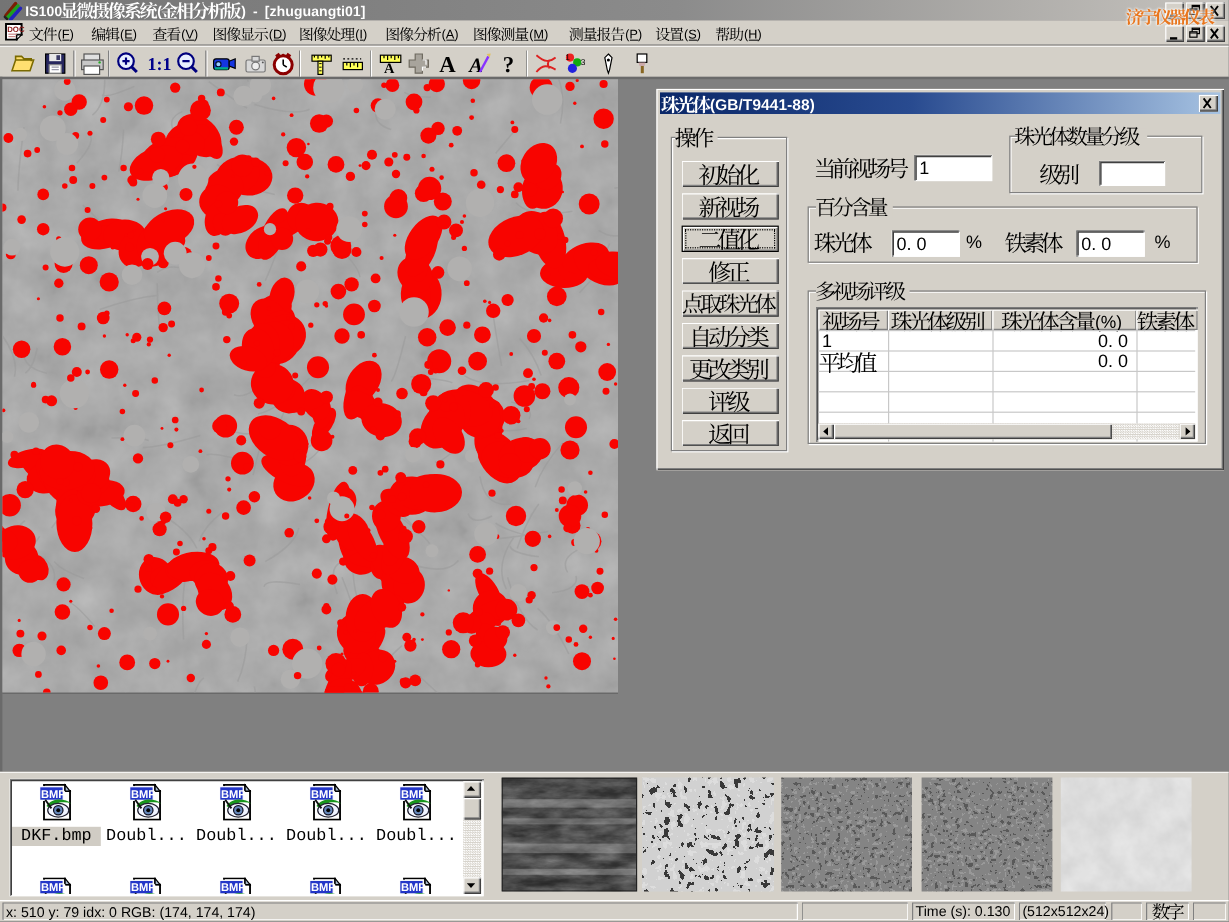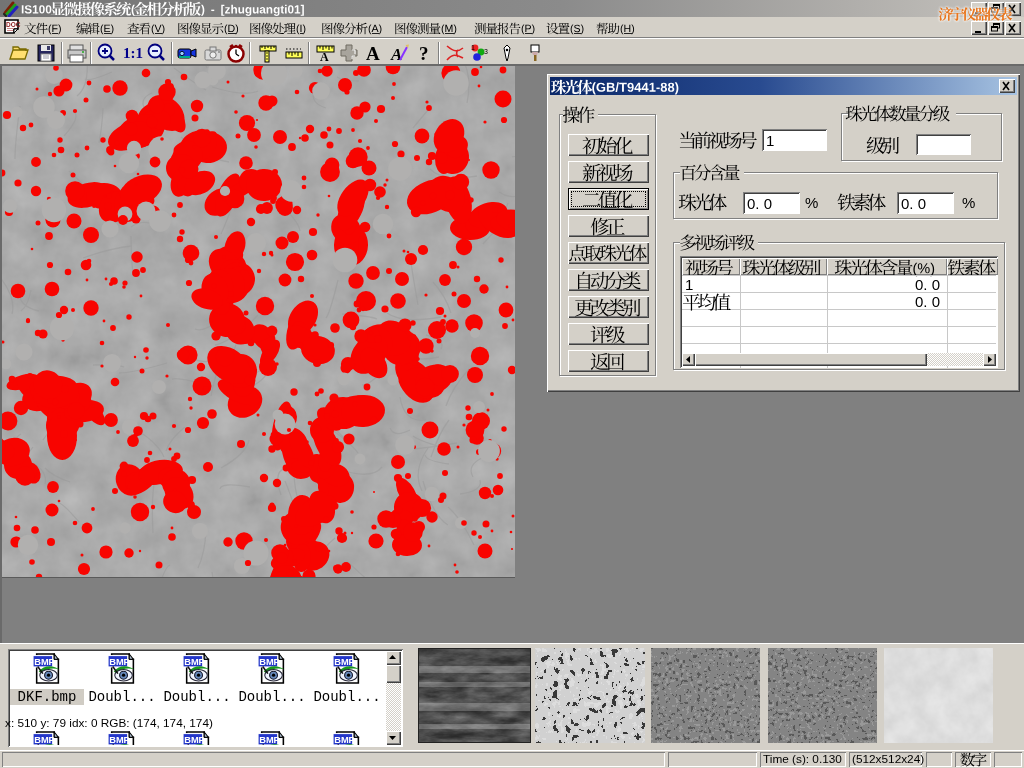--- a/index.html
+++ b/index.html
@@ -1559,21 +1559,21 @@
         <feFuncR type="table" tableValues="0.70 0.84 0.90 0.93"></feFuncR>
         <feFuncG type="table" tableValues="0.70 0.84 0.90 0.93"></feFuncG>
         <feFuncB type="table" tableValues="0.70 0.84 0.90 0.93"></feFuncB>
         <feFuncA type="linear" slope="0" intercept="1"></feFuncA>
       </feComponentTransfer>
     </filter>
     <rect width="109" height="95" filter="url(#tf5)"></rect>
   </svg>
 <div class="abs" style="left:0;top:750px;width:1024px;height:18px;background:#d4d0c8;box-shadow:inset 0 1px 0 #fff"></div>
 <div class="abs" style="left:2px;top:752px;width:663px;height:15px;box-shadow:inset 1px 1px 0 #808080,inset -1px -1px 0 #fff"></div>
-<div class="abs" style="left:5px;top:716px;font-size:11.8px;white-space:pre">x: 510 y: 79 idx: 0 RGB: (174, 174, 174)</div>
+<div class="abs" style="left:5px;top:753px;font-size:11.8px;white-space:pre">x: 510 y: 79 idx: 0 RGB: (174, 174, 174)</div>
 <div class="abs" style="left:668px;top:752px;width:89px;height:15px;box-shadow:inset 1px 1px 0 #808080,inset -1px -1px 0 #fff"></div>
 <div class="abs" style="left:760px;top:752px;width:86px;height:15px;box-shadow:inset 1px 1px 0 #808080,inset -1px -1px 0 #fff"></div>
 <div class="abs" style="left:763px;top:751.5px;font-size:11.8px;white-space:pre">Time (s): 0.130</div>
 <div class="abs" style="left:849px;top:752px;width:73px;height:15px;box-shadow:inset 1px 1px 0 #808080,inset -1px -1px 0 #fff"></div>
 <div class="abs" style="left:852px;top:751.5px;font-size:11.8px;white-space:pre">(512x512x24)</div>
 <div class="abs" style="left:926px;top:752px;width:26px;height:15px;box-shadow:inset 1px 1px 0 #808080,inset -1px -1px 0 #fff"></div>
 <div class="abs" style="left:955px;top:752px;width:36px;height:15px;box-shadow:inset 1px 1px 0 #808080,inset -1px -1px 0 #fff"></div>
 <svg class="t " style="position:absolute;left:961px;top:750.5px;" width="26" height="18" fill="#000">
     <use href="#g107" transform="translate(-1.2 14.3) scale(0.01500)"></use>
     <use href="#g116" transform="translate(11.2 14.3) scale(0.01500)"></use>

